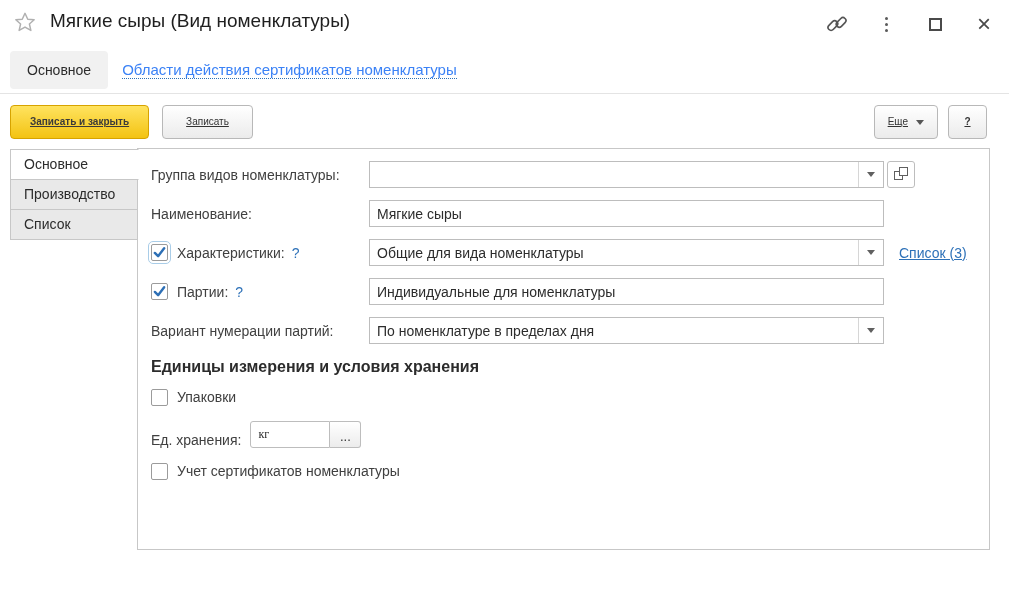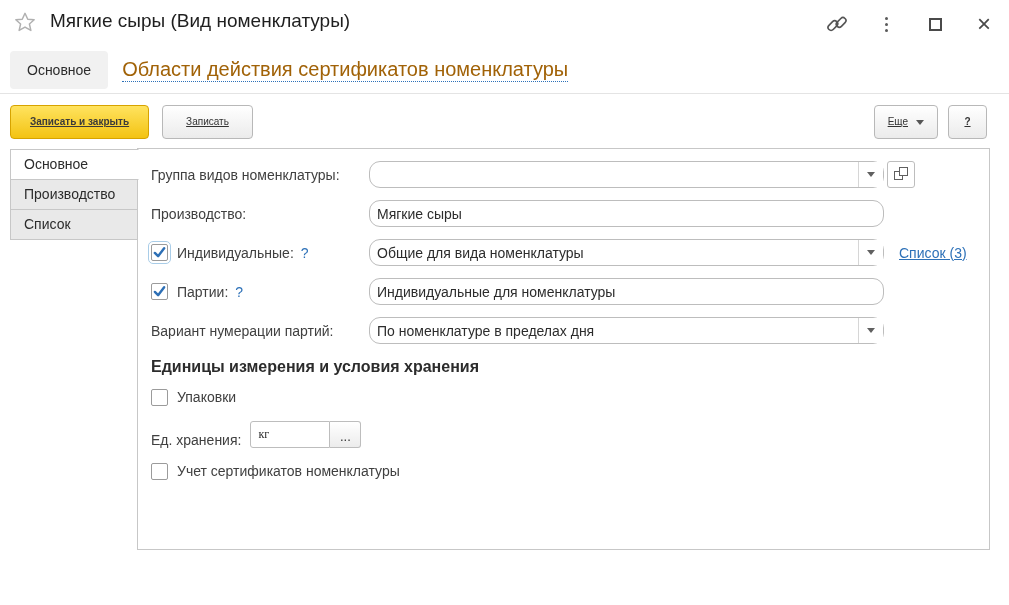--- a/index.html
+++ b/index.html
@@ -14,21 +14,21 @@
   .win-icons { position: absolute; right: 14px; top: 13px; display: flex; align-items: center; gap: 27px; }
   .win-btn { display: flex; align-items: center; justify-content: center; width: 22px; height: 22px; cursor: pointer; }
   .kebab { display: flex; flex-direction: column; gap: 3px; }
   .kebab span { width: 3px; height: 3px; background: #5a5a5a; border-radius: 50%; }
   .maxbox { width: 13px; height: 13px; border: 2px solid #4a4a4a; }
   .closex { font-size: 24px; color: #4a4a4a; line-height: 20px; font-weight: 400; }
 
   
   .navrow { position: absolute; top: 50px; left: 10px; height: 40px; display: flex; align-items: center; }
   .nav-tab { background: #f1f1f1; border-radius: 4px; padding: 11px 17px; font-size: 14px; color: #2c2c2c; cursor: pointer; }
-  .nav-link { margin-left: 14px; font-size: 20px; color: #a16207; border-bottom: 1px dotted #2d71b8; cursor: pointer; }
+  .nav-link { margin-left: 14px; font-size: 15px; color: #3b82f6; border-bottom: 1px dotted #2d71b8; cursor: pointer; }
   .top-sep { position: absolute; top: 93px; left: 0; width: 100%; border-top: 1px solid #e4e4e4; }
 
   
   .toolbar { position: absolute; top: 104px; left: 10px; right: 22px; height: 35px; display: flex; align-items: center; }
   .btn { height: 34px; border-radius: 4px; font-size: 10px; color: #333; cursor: pointer;
     background: linear-gradient(#ffffff, #ebebeb); border: 1px solid #b8b8b8;
     display: inline-flex; align-items: center; justify-content: center; text-decoration: underline; }
   .btn-primary { background: linear-gradient(#ffe35f, #f3c313); border: 1px solid #d7a300;
     font-weight: bold; color: #3a3a3a; padding: 0 19px; }
   .btn-save { margin-left: 13px; padding: 0 23px; }
@@ -41,21 +41,21 @@
   .vtabs { position: absolute; top: 150px; left: 10px; width: 128px; z-index: 2; }
   .vtab { height: 31px; line-height: 29px; padding-left: 13px; font-size: 14px; color: #2c2c2c;
     background: #e9e9e9; border: 1px solid #c7c7c7; margin-top: -1px; cursor: pointer; }
   .vtab.active { background: #fff; border-right: 1px solid #fff; width: 129px; position: relative; }
 
   
   .panel { position: absolute; left: 137px; top: 148px; width: 853px; height: 402px;
     border: 1px solid #c7c7c7; background: #fff; padding: 12px 12px 0 13px; }
   .frow { display: flex; align-items: center; height: 27px; margin-bottom: 12px; }
   .flabel { width: 218px; flex-shrink: 0; font-size: 14px; color: #404040; display: flex; align-items: center; }
-  .field { display: flex; width: 515px; height: 27px; border: 1px solid #bdbdbd; border-radius: 11px; background: #fff; }
+  .field { display: flex; width: 515px; height: 27px; border: 1px solid #bdbdbd; border-radius: 0; background: #fff; }
   .field input { flex: 1; min-width: 0; border: none; outline: none; background: transparent;
     padding: 0 7px; font-size: 14px; color: #2c2c2c; font-family: "Liberation Sans", sans-serif; }
   .arrow-btn { width: 25px; border-left: 1px solid #d6d6d6; background: #fff; border-radius: 0 3px 3px 0;
     display: flex; align-items: center; justify-content: center; cursor: pointer; }
   .darr { width: 0; height: 0; border-left: 4px solid transparent; border-right: 4px solid transparent; border-top: 5px solid #606060; }
   .open-btn { width: 28px; height: 27px; margin-left: 3px; border: 1px solid #bdbdbd; border-radius: 3px;
     background: #fff; position: relative; cursor: pointer; flex-shrink: 0; }
   .sq-back { position: absolute; left: 6px; top: 9px; width: 9px; height: 9px; border: 1.5px solid #5f5f5f; background: #fff; }
   .sq-front { position: absolute; left: 11px; top: 5px; width: 9px; height: 9px; border: 1.5px solid #5f5f5f; background: #fff; }
 
@@ -143,34 +143,34 @@
             <span class="darr"></span>
           </div>
       </div>
       <div class="open-btn">
         <div class="sq-back"></div>
           <div class="sq-front"></div>
       </div>
     </div>
 
     <div class="frow">
-      <div class="flabel">Производство:</div>
+      <div class="flabel">Наименование:</div>
       <div class="field">
         <input value="Мягкие сыры" style="">
       </div>
     </div>
 
     <div class="frow">
       <div class="flabel">
         <span class="checkbox focused">
           <svg width="13" height="13" viewBox="0 0 14 14">
             <path d="M2 7.5 L5.5 11 L12 2.5" fill="none" stroke="#2d6fb5" stroke-width="2.6" stroke-linecap="round" stroke-linejoin="round"></path>
           </svg>
         </span>
-        <span class="cb-label">Индивидуальные:</span>
+        <span class="cb-label">Характеристики:</span>
         <span class="help-q">?</span>
       </div>
       <div class="field">
         <input value="Общие для вида номенклатуры" style="">
         <div class="arrow-btn">
             <span class="darr"></span>
           </div>
       </div>
       <span class="link list-link">Список (3)</span>
     </div>

